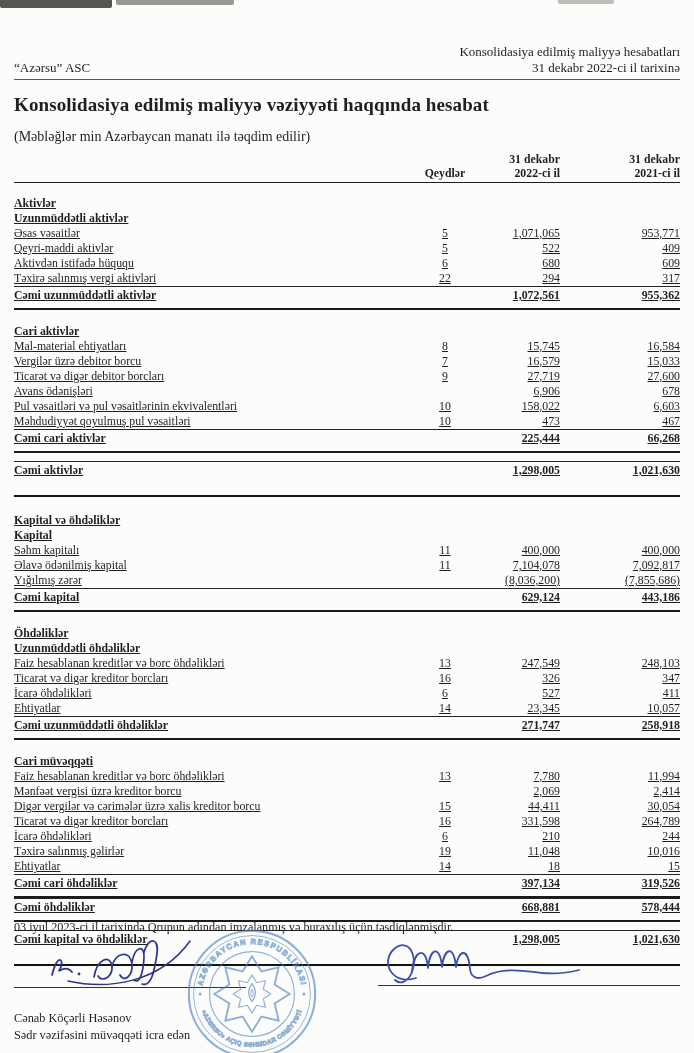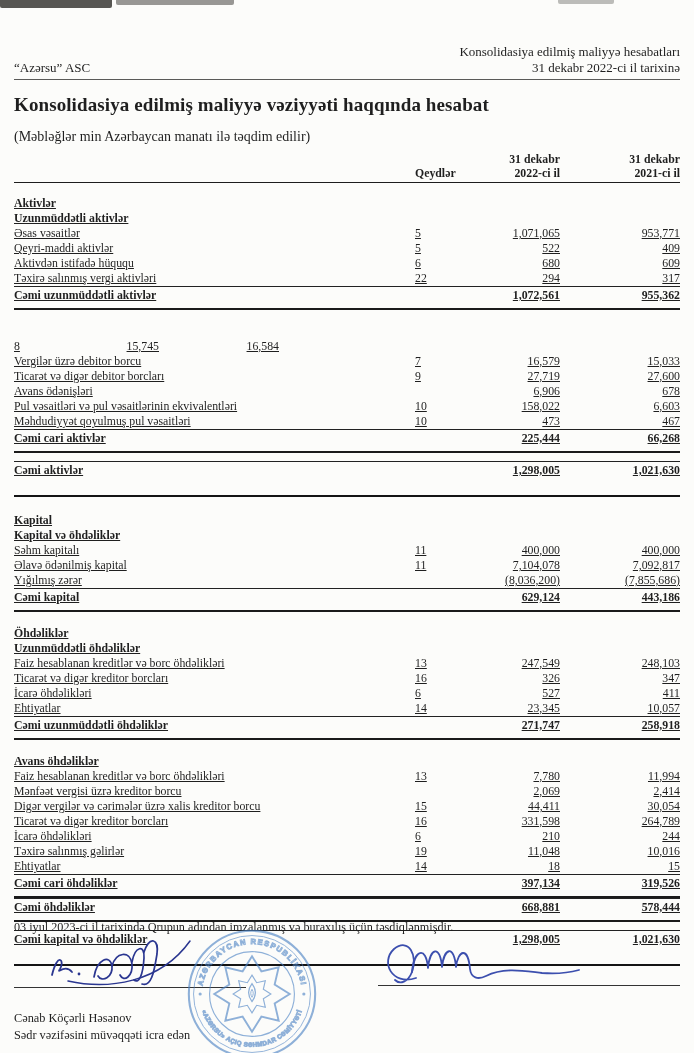--- a/index.html
+++ b/index.html
@@ -30,21 +30,21 @@
   .doc-subtitle{margin:13px 14px 0;font-size:14px;}
 
   .fin-table{margin:8px 14px 0;}
   .t-head{
     display:flex;align-items:flex-end;
     border-bottom:1.6px solid #1d1d1d;
     padding-bottom:2px;
     font-weight:bold;font-size:11.8px;line-height:13.5px;
   }
   .t-head .c-label{flex:1;}
-  .c-note{width:60px;text-align:left;}
+  .c-note{width:60px;text-align:center;}
   .c-num{width:85px;text-align:right;}
   .c-num.c-last{width:120px;}
   .t-rows{margin-top:13px;text-decoration:underline;}
   .row{display:flex;height:15px;line-height:15px;font-size:11.8px;box-sizing:border-box;}
   .row .c-label{flex:1;white-space:nowrap;overflow:hidden;}
   .row.section{font-weight:bold;}
   .row.total{
     font-weight:bold;height:24px;line-height:16px;
     border-top:1.2px solid #222;border-bottom:2px solid #1b1b1b;
   }
@@ -147,25 +147,27 @@
           <div class="c-num c-last">317</div>
         </div>
         <div class="row total">
           <div class="c-label">Cəmi uzunmüddətli aktivlər</div>
           <div class="c-note"></div>
           <div class="c-num">1,072,561</div>
           <div class="c-num c-last">955,362</div>
         </div>
         <div class="spacer"></div>
         <div class="row section">
-          <div class="c-note"></div>
-          <div class="c-num"></div>
-          <div class="c-num c-last"></div>
-        </div>
-        <div class="row item">
+          <div class="c-label">Cari aktivlər</div>
+          <div class="c-note"></div>
+          <div class="c-num"></div>
+          <div class="c-num c-last"></div>
+        </div>
+        <div class="row item">
+          <div class="c-label">Mal-material ehtiyatları</div>
           <div class="c-note">8</div>
           <div class="c-num">15,745</div>
           <div class="c-num c-last">16,584</div>
         </div>
         <div class="row item">
           <div class="c-label">Vergilər üzrə debitor borcu</div>
           <div class="c-note">7</div>
           <div class="c-num">16,579</div>
           <div class="c-num c-last">15,033</div>
         </div>
@@ -201,27 +203,27 @@
         </div>
         <div class="spacer-sm"></div>
         <div class="row grand">
           <div class="c-label">Cəmi aktivlər</div>
           <div class="c-note"></div>
           <div class="c-num">1,298,005</div>
           <div class="c-num c-last">1,021,630</div>
         </div>
         <div class="spacer-lg"></div>
         <div class="row section">
+          <div class="c-label">Kapital və öhdəliklər</div>
+          <div class="c-note"></div>
+          <div class="c-num"></div>
+          <div class="c-num c-last"></div>
+        </div>
+        <div class="row section">
           <div class="c-label">Kapital</div>
-          <div class="c-note"></div>
-          <div class="c-num"></div>
-          <div class="c-num c-last"></div>
-        </div>
-        <div class="row section">
-          <div class="c-label">Kapital və öhdəliklər</div>
           <div class="c-note"></div>
           <div class="c-num"></div>
           <div class="c-num c-last"></div>
         </div>
         <div class="row item">
           <div class="c-label">Səhm kapitalı</div>
           <div class="c-note">11</div>
           <div class="c-num">400,000</div>
           <div class="c-num c-last">400,000</div>
         </div>
@@ -281,21 +283,21 @@
           <div class="c-num c-last">10,057</div>
         </div>
         <div class="row total">
           <div class="c-label">Cəmi uzunmüddətli öhdəliklər</div>
           <div class="c-note"></div>
           <div class="c-num">271,747</div>
           <div class="c-num c-last">258,918</div>
         </div>
         <div class="spacer"></div>
         <div class="row section">
-          <div class="c-label">Avans öhdəliklər</div>
+          <div class="c-label">Cari müvəqqəti</div>
           <div class="c-note"></div>
           <div class="c-num"></div>
           <div class="c-num c-last"></div>
         </div>
         <div class="row item">
           <div class="c-label">Faiz hesablanan kreditlər və borc öhdəlikləri</div>
           <div class="c-note">13</div>
           <div class="c-num">7,780</div>
           <div class="c-num c-last">11,994</div>
         </div>

